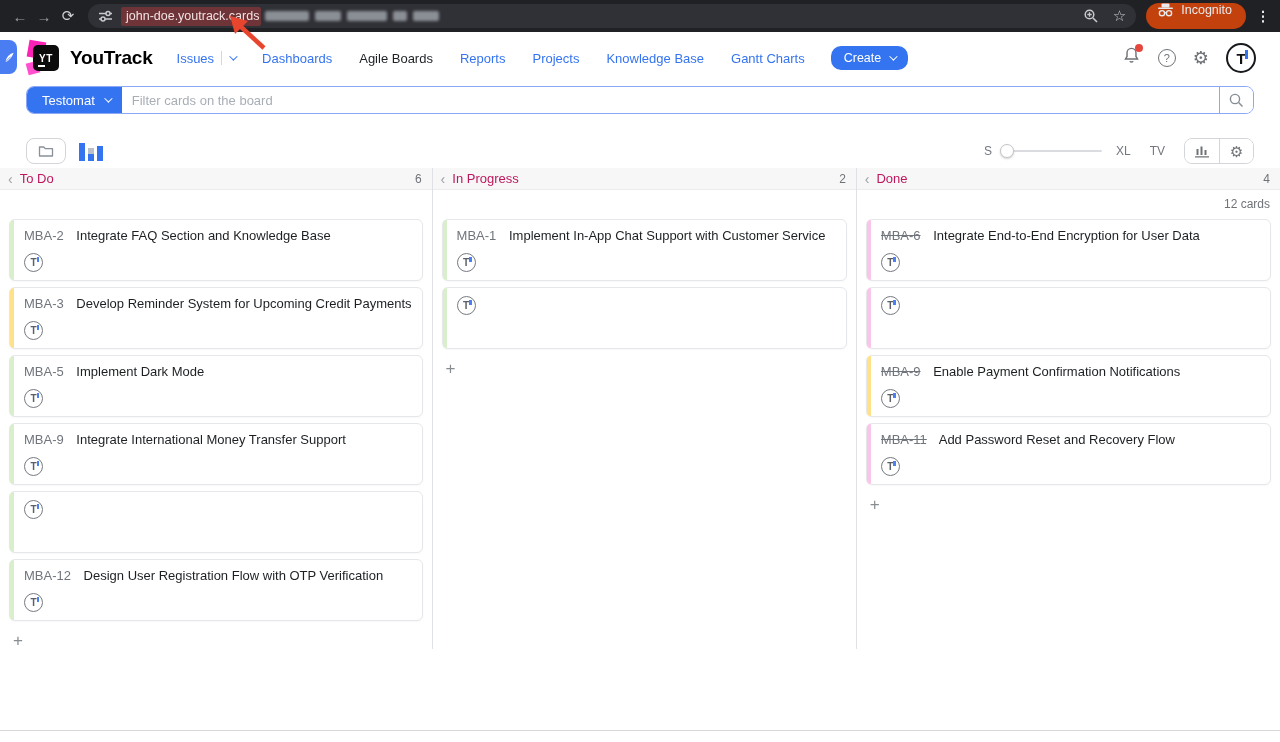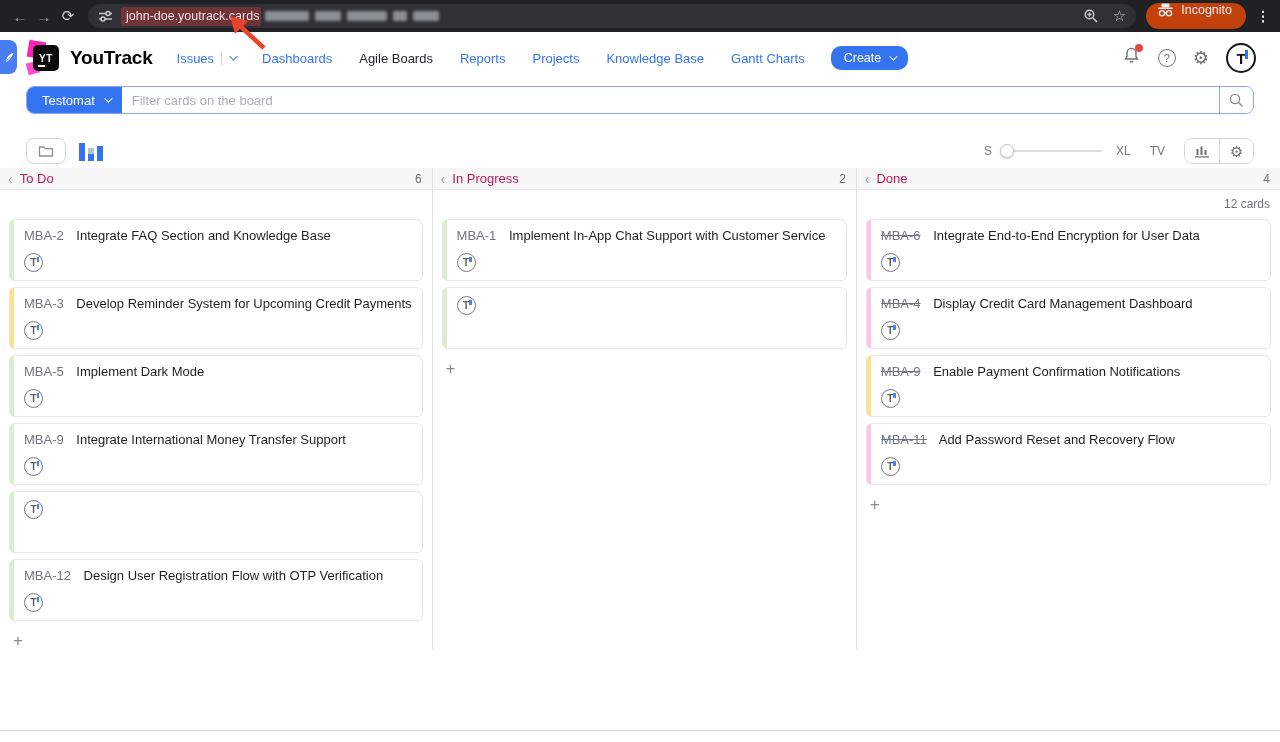--- a/index.html
+++ b/index.html
@@ -406,24 +406,20 @@
       <span class="card-title">Integrate End-to-End Encryption for User Data</span>
     </div>
     <span class="card-avatar">
             <b>T</b>
             <i></i>
           </span>
   </div>
 
   <div class="card">
     <span class="card-stripe" style="background: rgb(249, 198, 234);"></span>
-    <div class="card-line">
-      <span class="card-id done">MBA-4</span>
-      <span class="card-title">Display Credit Card Management Dashboard</span>
-    </div>
     <span class="card-avatar">
             <b>T</b>
             <i></i>
           </span>
   </div>
 
   <div class="card">
     <span class="card-stripe" style="background: rgb(255, 225, 138);"></span>
     <div class="card-line">
       <span class="card-id done">MBA-9</span>

